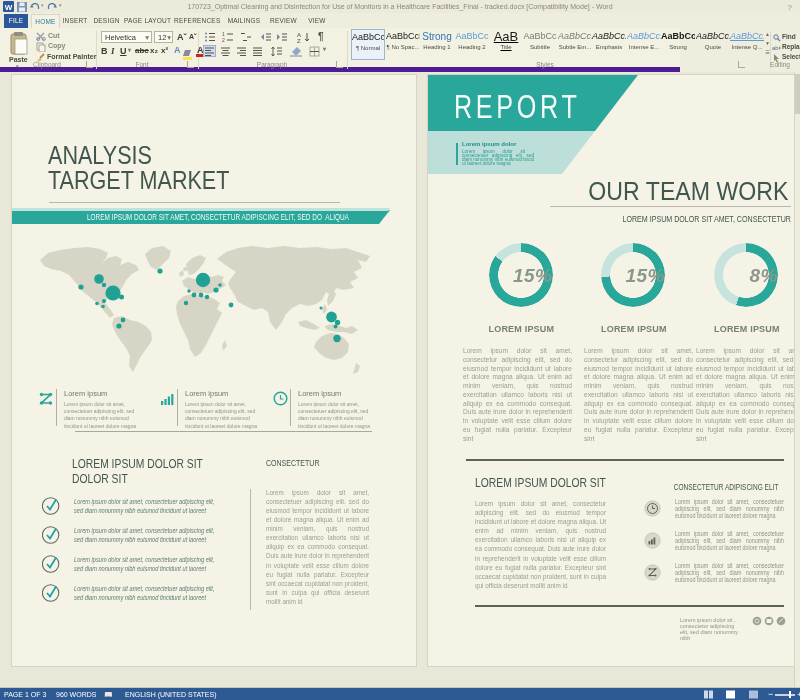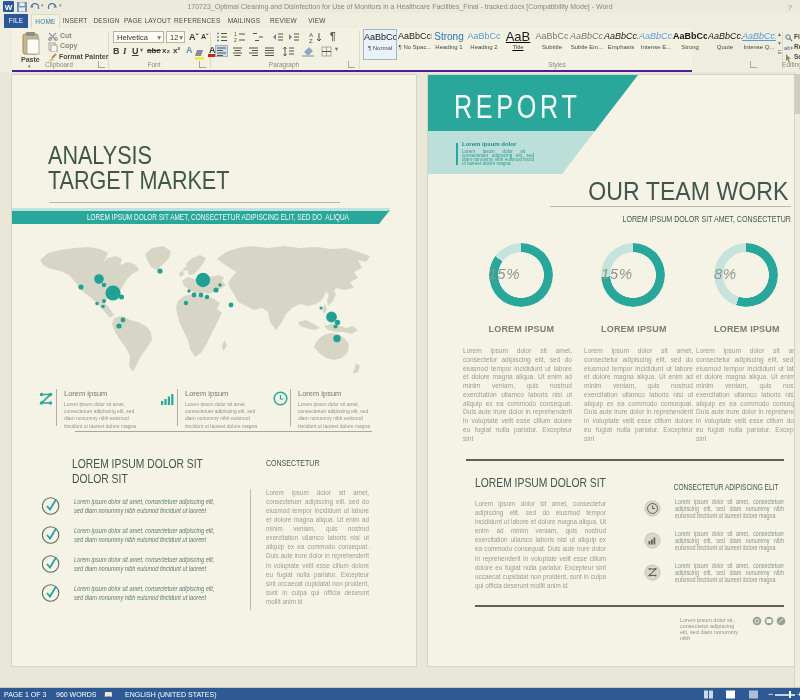--- a/index.html
+++ b/index.html
@@ -12,21 +12,21 @@
 #titletext { left:0; top:3px; width:800px; text-align:center; font-size:7px; color:#8a887c; }
 #qhelp { right:8px; top:3px; font-size:8px; color:#9a988a; }
 
 
 #tabrow { left:0; top:13px; width:800px; height:15px; }
 .tab { position:absolute; top:1px; height:14px; line-height:14px; font-size:6.5px; color:#4c4a40; text-align:center; letter-spacing:0.2px; white-space:nowrap; }
 #tab-file { background:#2b579a; color:#fff; }
 #tab-home { color:#2e7d9e; background:#f2f1e2; border:1px solid #d9d7c6; border-bottom:none; }
 
 
-#ribbon { left:12px; top:28px; width:680px; height:44px; background:#f2f1e2; border-bottom:2px solid #4c1d95; }
+#ribbon { left:0; top:28px; width:680px; height:44px; background:#f2f1e2; border-bottom:5px solid #4c1d95; }
 .gsep { position:absolute; top:3px; width:1px; height:38px; background:#dcdac9; }
 .glabel { position:absolute; top:33px; font-size:6.5px; color:#8d8b7d; text-align:center; }
 .launcher { position:absolute; top:33px; width:7px; height:7px; border-left:1px solid #a9a796; border-bottom:1px solid #a9a796; font-size:6px; color:#8d8b7d; }
 .rtext { position:absolute; font-size:7px; color:#4c4a40;font-weight:bold; }
 .combo { position:absolute; background:#fdfcf2; border:1px solid #b5b3a2; font-size:7.5px; color:#333; padding-left:3px; }
 .stylecard { position:absolute; top:1px; width:34px; height:31px; text-align:center; overflow:hidden; }
 .stylecard .sample { font-size:9px; line-height:15px; color:#1a1a1a; white-space:nowrap; }
 .stylecard .sname { font-size:6px; color:#4c4a40; white-space:nowrap; }
 
 
@@ -42,21 +42,21 @@
 .jus { text-align:justify; color:#999f92; }
 .infoitem { position:absolute; width:110px; height:40px; }
 .infoitem .vline { position:absolute; left:17px; top:1px; width:1px; height:37px; background:#b0afa1; }
 .infoitem .ititle { position:absolute; left:25px; top:1px; font-size:7.5px; color:#6e7a70; }
 .infoitem .ibody { position:absolute; left:25px; top:12px; font-size:6.2px; line-height:7.2px; color:#8d968b; white-space:nowrap; transform:scaleX(0.80); transform-origin:0 0; }
 .chk { position:absolute; left:30px; width:17px; height:17px; }
 .chk svg { position:absolute; }
 .chktext { position:absolute; left:62px; font-size:6.8px; font-style:italic; line-height:9px; color:#5e7d74; white-space:nowrap; transform:scaleX(0.83); transform-origin:0 0; }
 .donut { position:absolute; width:64px; height:64px; border-radius:50%;
   -webkit-mask:radial-gradient(circle, transparent 22.6px, #000 23.2px); mask:radial-gradient(circle, transparent 22.6px, #000 23.2px); }
-.dlabel { position:absolute; width:64px; text-align:left; font-size:15px; font-style:italic; color:#8d968b; letter-spacing:0.5px; }
+.dlabel { position:absolute; width:64px; text-align:right; font-size:19px; font-style:italic; color:#8d968b; letter-spacing:0.5px;font-weight:bold; }
 .dname { position:absolute; width:64px; text-align:center; font-size:9px; font-weight:bold; color:#77806f; letter-spacing:0.2px; white-space:nowrap; }
 .dcol { position:absolute; width:124px; font-size:7.5px; line-height:8.75px; text-align:justify; color:#999f92; transform:scaleX(0.879); transform-origin:0 0; }
 .iconitem { position:absolute; width:17px; height:17px; }
 .ittext { position:absolute; left:247px; width:129px; font-size:6.4px; line-height:7.2px; text-align:justify; color:#8d968b; transform:scaleX(0.845); transform-origin:0 0; }
 </style>
 </head>
 <body>
 
 <div class="abs" id="titlebar"></div>
 <svg class="abs" style="left:3px;top:1px;" width="11" height="11">

